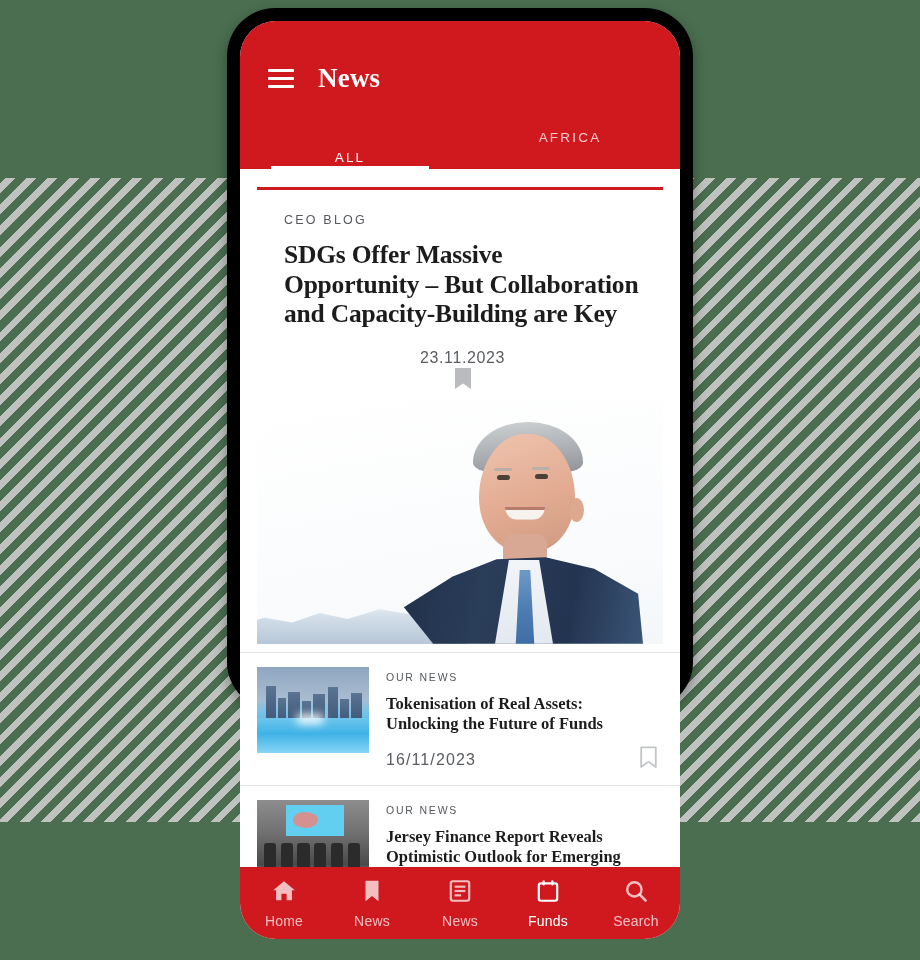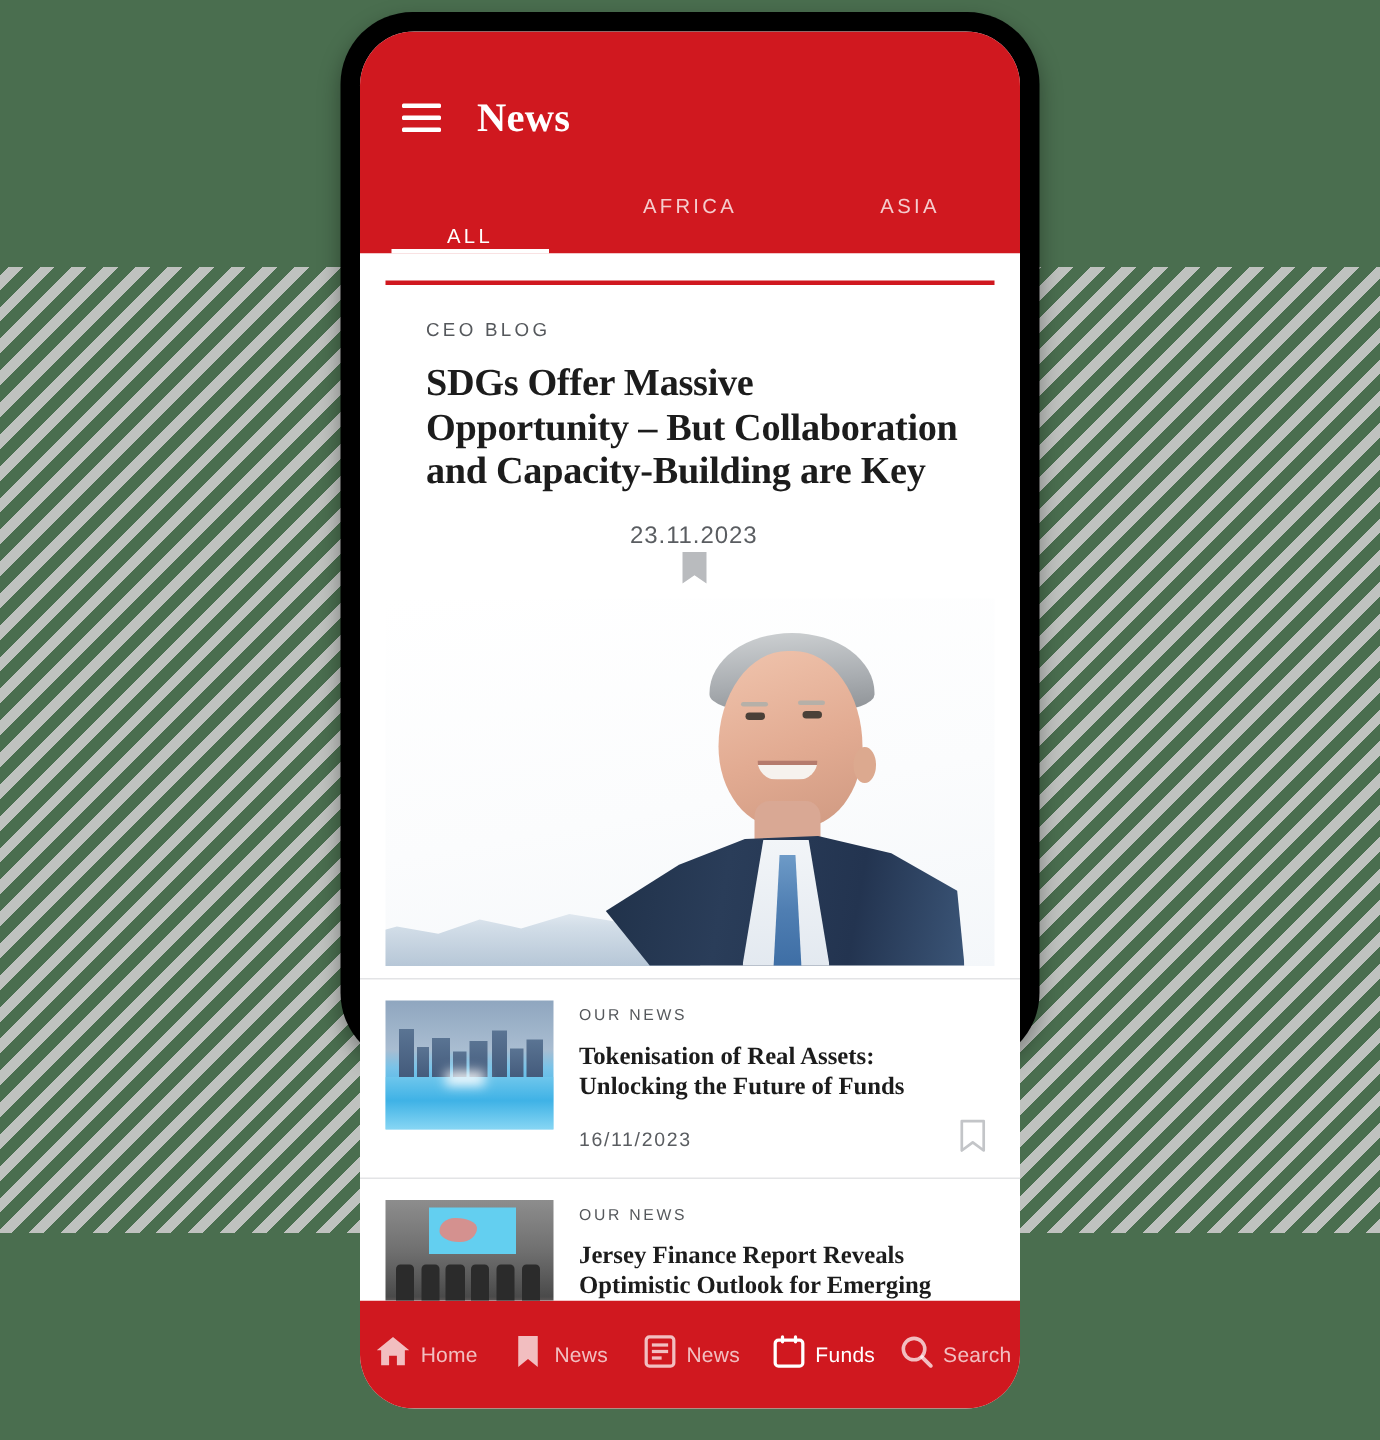--- a/index.html
+++ b/index.html
@@ -399,39 +399,40 @@
 
   .item-meta {
     margin-top: 11px;
     display: flex;
     align-items: center;
     justify-content: space-between;
     height: 30px;
   }
 
   .item-date {
-    font-size: 13px;
+    font-size: 16px;
     color: #5a5d61;
     letter-spacing: 1.1px;
   }
 
   
   .bookmark { cursor: pointer; flex: 0 0 auto; }
 
   
   #bottom-nav {
     flex: 0 0 auto;
     height: 72px;
     background: #d0181f;
     display: flex;
     align-items: center;
   }
   .nav-item {
     flex: 1 1 0;
     display: flex;
+    flex-direction: column;
     align-items: center;
     justify-content: center;
     gap: 5px;
     cursor: pointer;
     color: rgba(255,255,255,0.72);
   }
   .nav-item.active { color: #ffffff; }
   .nav-label {
     font-size: 14px;
     letter-spacing: 0.2px;
@@ -458,23 +459,20 @@
           </div>
           <div id="app-title">News</div>
         </div>
 
         <div id="tab-strip">
           <div class="tab active">
             <span>ALL</span>
           </div>
           <div class="tab">
             <span>AFRICA</span>
-          </div>
-          <div class="tab">
-            <span>ASIA</span>
           </div>
         </div>
 
       </div>
 
       <div id="content">
 
         <div id="featured-card">
 
           <div id="featured-kicker">CEO BLOG</div>

